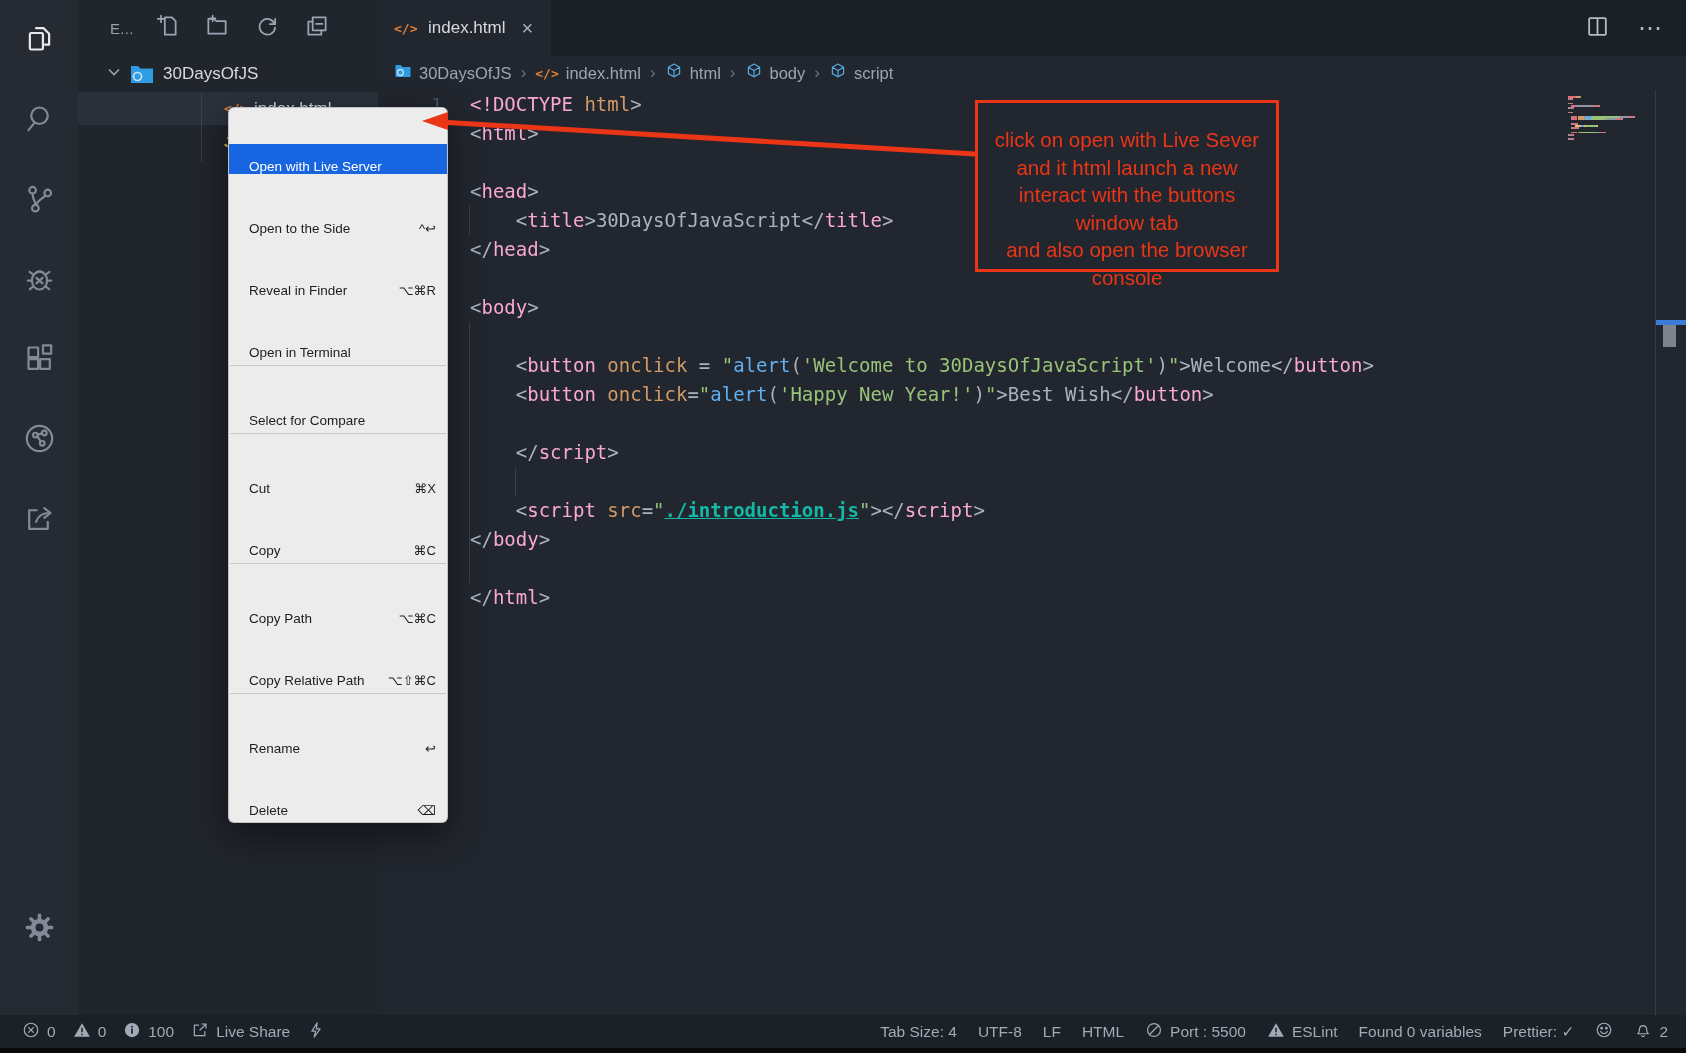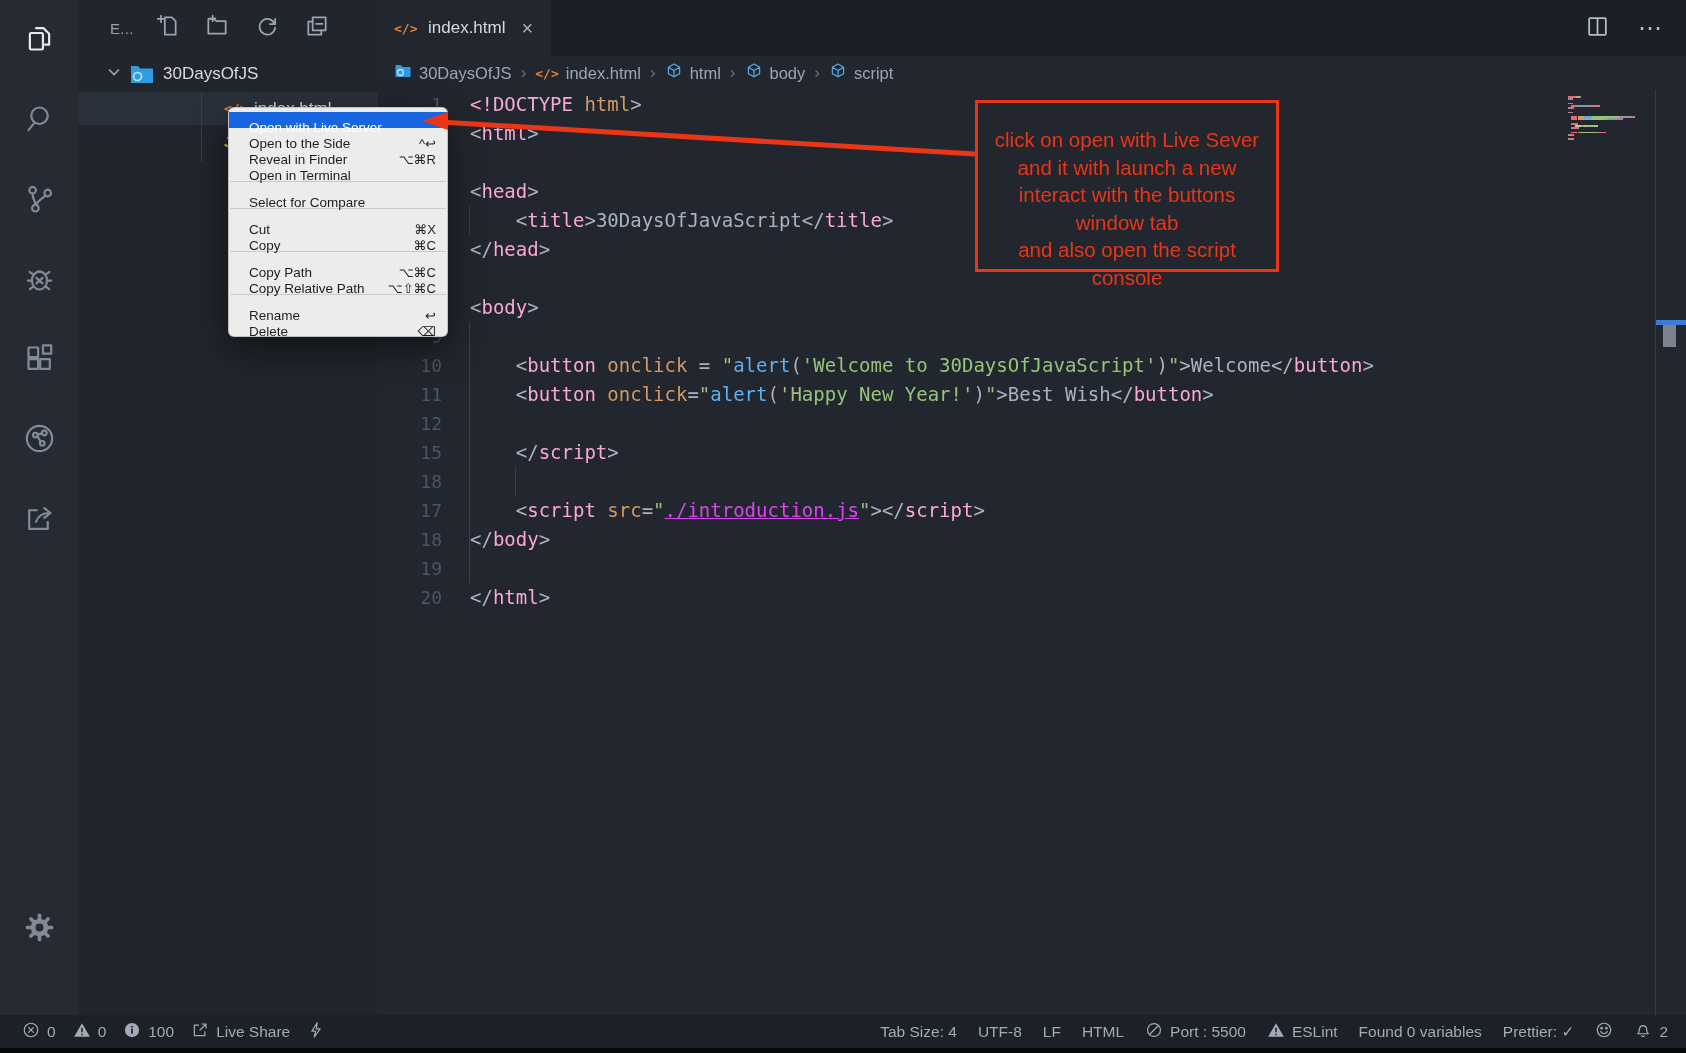--- a/index.html
+++ b/index.html
@@ -57,21 +57,21 @@
   .line-text { position:relative; z-index:2; padding-left:28px; }
   .code-line.current::before { content:''; position:absolute; left:88px; width:995px; top:0; bottom:0; background:#2b313c; z-index:0; }
   .code-line.current .gutter-num { color:#7b8493; }
   .tk-pn  { color:#abb2bf; }
   .tk-txt { color:#abb2bf; }
   .tk-tag { color:#f9a8d4; }
   .tk-attr{ color:#d19a66; }
   .tk-str { color:#98c379; }
   .tk-fn  { color:#61afef; }
   .tk-obj { color:#e5c07b; }
-  .tk-lnk { color:#d946ef; text-decoration:underline; }
+  .tk-lnk { color:#14b8a6; text-decoration:underline;font-weight:bold; }
   .tk-ws  { color:#abb2bf; }
   .tk-pnh { color:#abb2bf; background:#3e4452; }
 
   .indent-guide { position:absolute; width:1px; background:#3a4049; z-index:1; }
 
   
   .minimap { position:absolute; left:1190px; top:6px; width:90px; }
   .mm-line { height:1.7px; margin-bottom:0.55px; white-space:nowrap; }
   .mm-line span { display:inline-block; height:1.7px; vertical-align:top; }
   .ruler-line { position:absolute; left:1277px; top:0; width:1px; height:925px; background:#373d46; }
@@ -84,21 +84,21 @@
   .st-left { display:flex; align-items:center; gap:17px; padding-left:22px; }
   .st-right { margin-left:auto; display:flex; align-items:center; gap:21px; padding-right:18px; }
   .st-item { display:flex; align-items:center; gap:7px; cursor:pointer; white-space:nowrap; }
   .st-item svg { width:18px; height:18px; }
   .blackstrip { position:absolute; left:0; top:1048px; width:1686px; height:5px; background:#08090b; }
 
   
   .ctxmenu { position:absolute; left:228px; top:107px; width:220px; background:#ececec;
     border:1px solid rgba(0,0,0,.18); border-radius:6px; box-shadow:0 12px 34px rgba(0,0,0,.5);
     padding:4px 0; z-index:40; overflow:hidden; font-size:13.5px; color:#1d1d1f; }
-  .cm-item { height:16px; display:flex; align-items:center; padding:15px 11px 0 20px; cursor:pointer; }
+  .cm-item { height:30px; display:flex; align-items:center; padding:15px 11px 0 20px; cursor:pointer;margin-top:32px; }
   .cm-item.selected { background:#1765e0; color:#ffffff; }
   .cm-label { white-space:nowrap; }
   .cm-short { margin-left:auto; white-space:nowrap; color:#1d1d1f; font-size:13px; }
   .cm-sep { height:1px; background:rgba(0,0,0,.14); margin:5px 1px; }
 
   
   .annotation { position:absolute; left:975px; top:100px; width:304px; height:172px;
     border:3px solid #ea3517; color:#ea3517; font-size:20.5px; line-height:27.5px;
     text-align:center; padding-top:23px; z-index:30; }
   .arrow-overlay { position:absolute; left:0; top:0; width:1686px; height:1053px; z-index:50; pointer-events:none; }
@@ -368,24 +368,24 @@
         <span class="cm-short">↩</span>
       </div>
       <div class="cm-item">
         <span class="cm-label">Delete</span>
         <span class="cm-short">⌫</span>
       </div>
     </div>
 
   <div class="annotation" id="annotation">
       <div>click on open with Live Sever</div>
-      <div>and it with launch a new</div>
+      <div>and it html launch a new</div>
       <div>interact with the buttons</div>
       <div>window tab</div>
-      <div>and also open the script</div>
+      <div>and also open the browser</div>
       <div>console</div>
     </div>
 
   <svg class="arrow-overlay">
     <line x1="975" y1="154" x2="440" y2="122" stroke="#ea3517" stroke-width="5"></line>
     <polygon points="422,121 448,112 448,130" fill="#ea3517"></polygon>
   </svg>
 
   <div class="statusbar">
     <div class="st-left" id="status-left">

